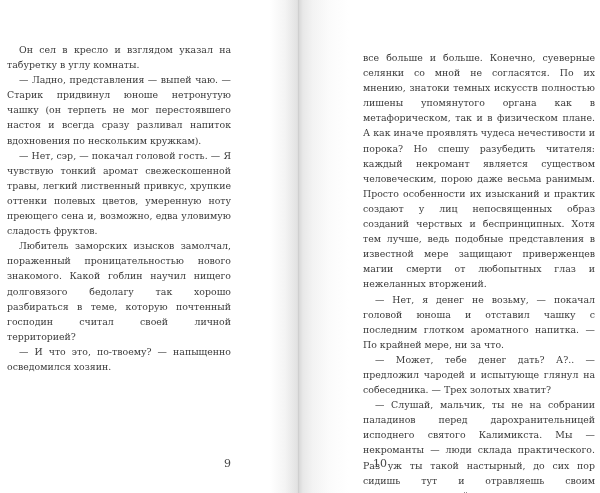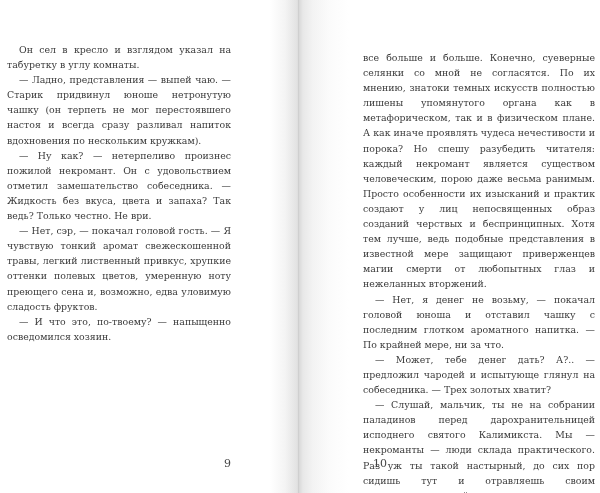--- a/index.html
+++ b/index.html
@@ -25,22 +25,22 @@
   .page-right .pageno { left: 74px; }
 </style>
 </head>
 <body>
 
 <div class="spread">
   <div class="page page-left">
     <div class="text">
       <p class="para">Он сел в кресло и взглядом указал на табуретку в углу комнаты.</p>
       <p class="para">— Ладно, представления — выпей чаю. — Старик придвинул юноше нетронутую чашку (он терпеть не мог перестоявшего настоя и всегда сразу разливал напиток вдохновения по нескольким кружкам).</p>
-      <p class="para">— Ну как? — нетерпеливо произнес пожилой некромант. Он с удовольствием отметил замешательство собеседника. — Жидкость без вкуса, цвета и запаха? Так ведь? Только честно. Не ври.</p>
       <p class="para">— Нет, сэр, — покачал головой гость. — Я чувствую тонкий аромат свежескошенной травы, легкий лиственный привкус, хрупкие оттенки полевых цветов, умеренную ноту преющего сена и, возможно, едва уловимую сладость фруктов.</p>
+      <p class="para">Любитель заморских изысков замолчал, пораженный проницательностью нового знакомого. Какой гоблин научил нищего долговязого бедолагу так хорошо разбираться в теме, которую почтенный господин считал своей личной территорией?</p>
       <p class="para">— И что это, по-твоему? — напыщенно осведомился хозяин.</p>
 
     </div>
     <div class="pageno">9</div>
   </div>
 
   <div class="spine"></div>
 
   <div class="page page-right">
     <div class="text">

